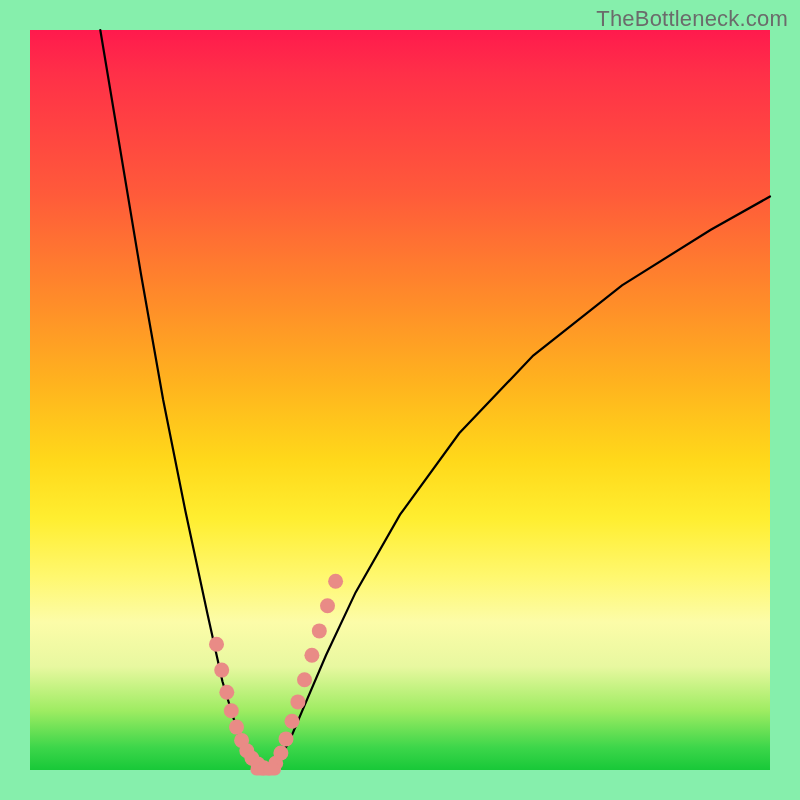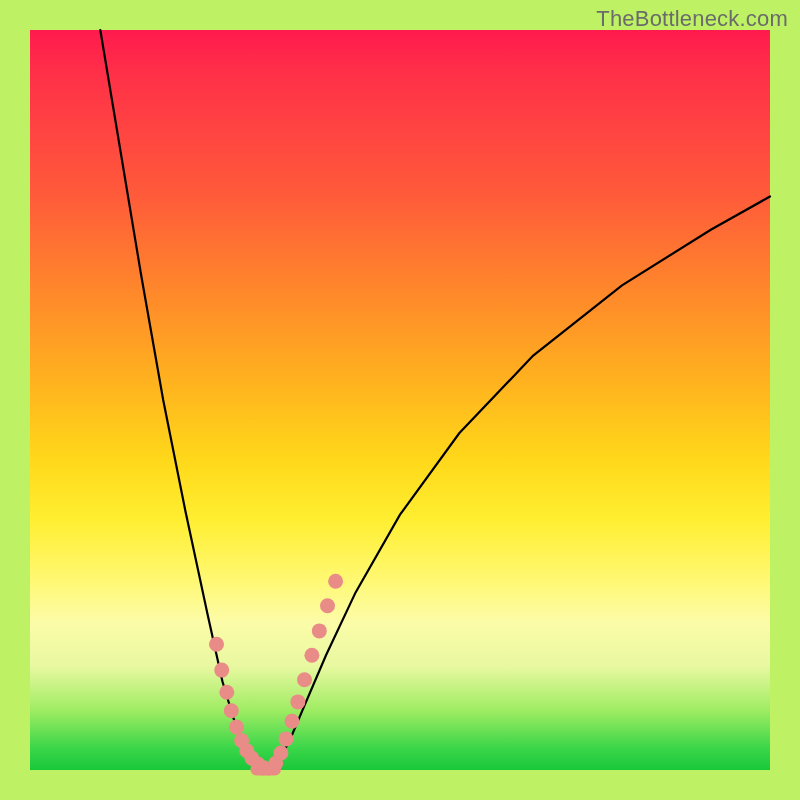--- a/index.html
+++ b/index.html
@@ -8,21 +8,21 @@
     width: 800px;
     height: 800px;
     overflow: hidden;
     background: #000;
     font-family: Arial, Helvetica, sans-serif;
   }
   .frame {
     position: absolute;
     left: 0; top: 0;
     width: 800px; height: 800px;
-    background: #bef264;
+    background: #86efac;
   }
   .plot {
     position: absolute;
     left: 30px;
     top: 30px;
     width: 740px;
     height: 740px;
     
     background: linear-gradient(to bottom,
       #ff1a4d 0%,

